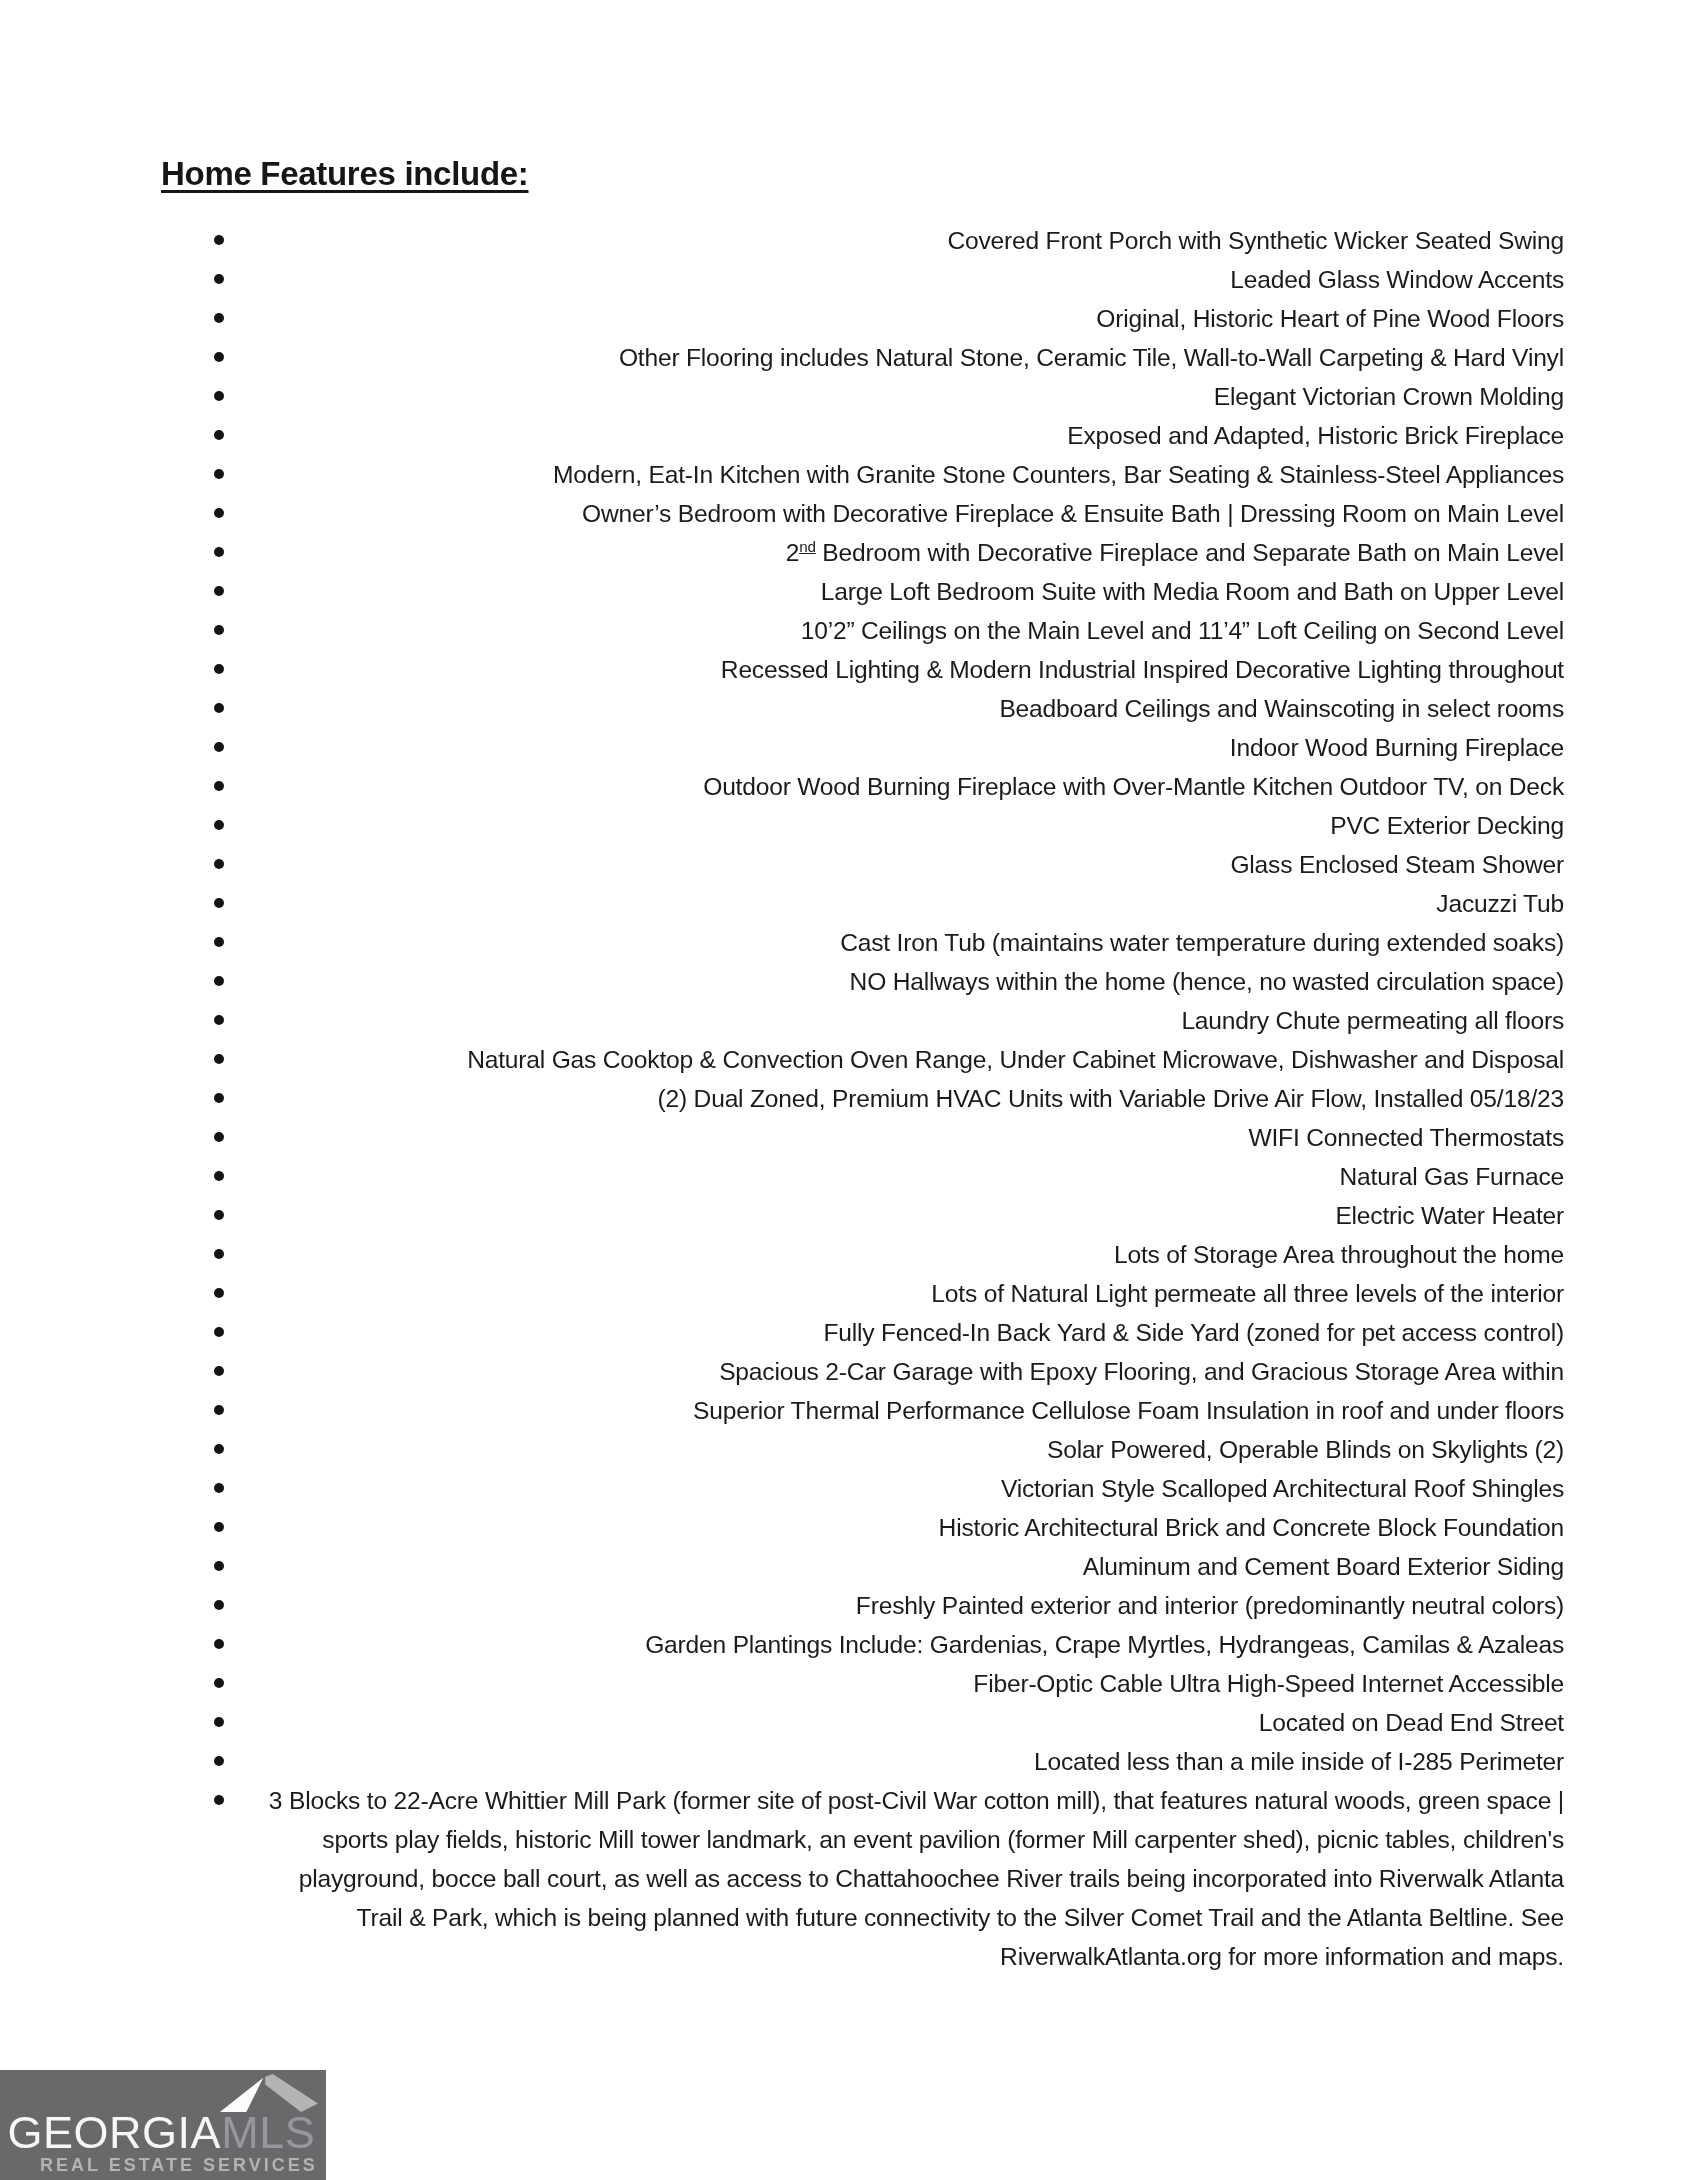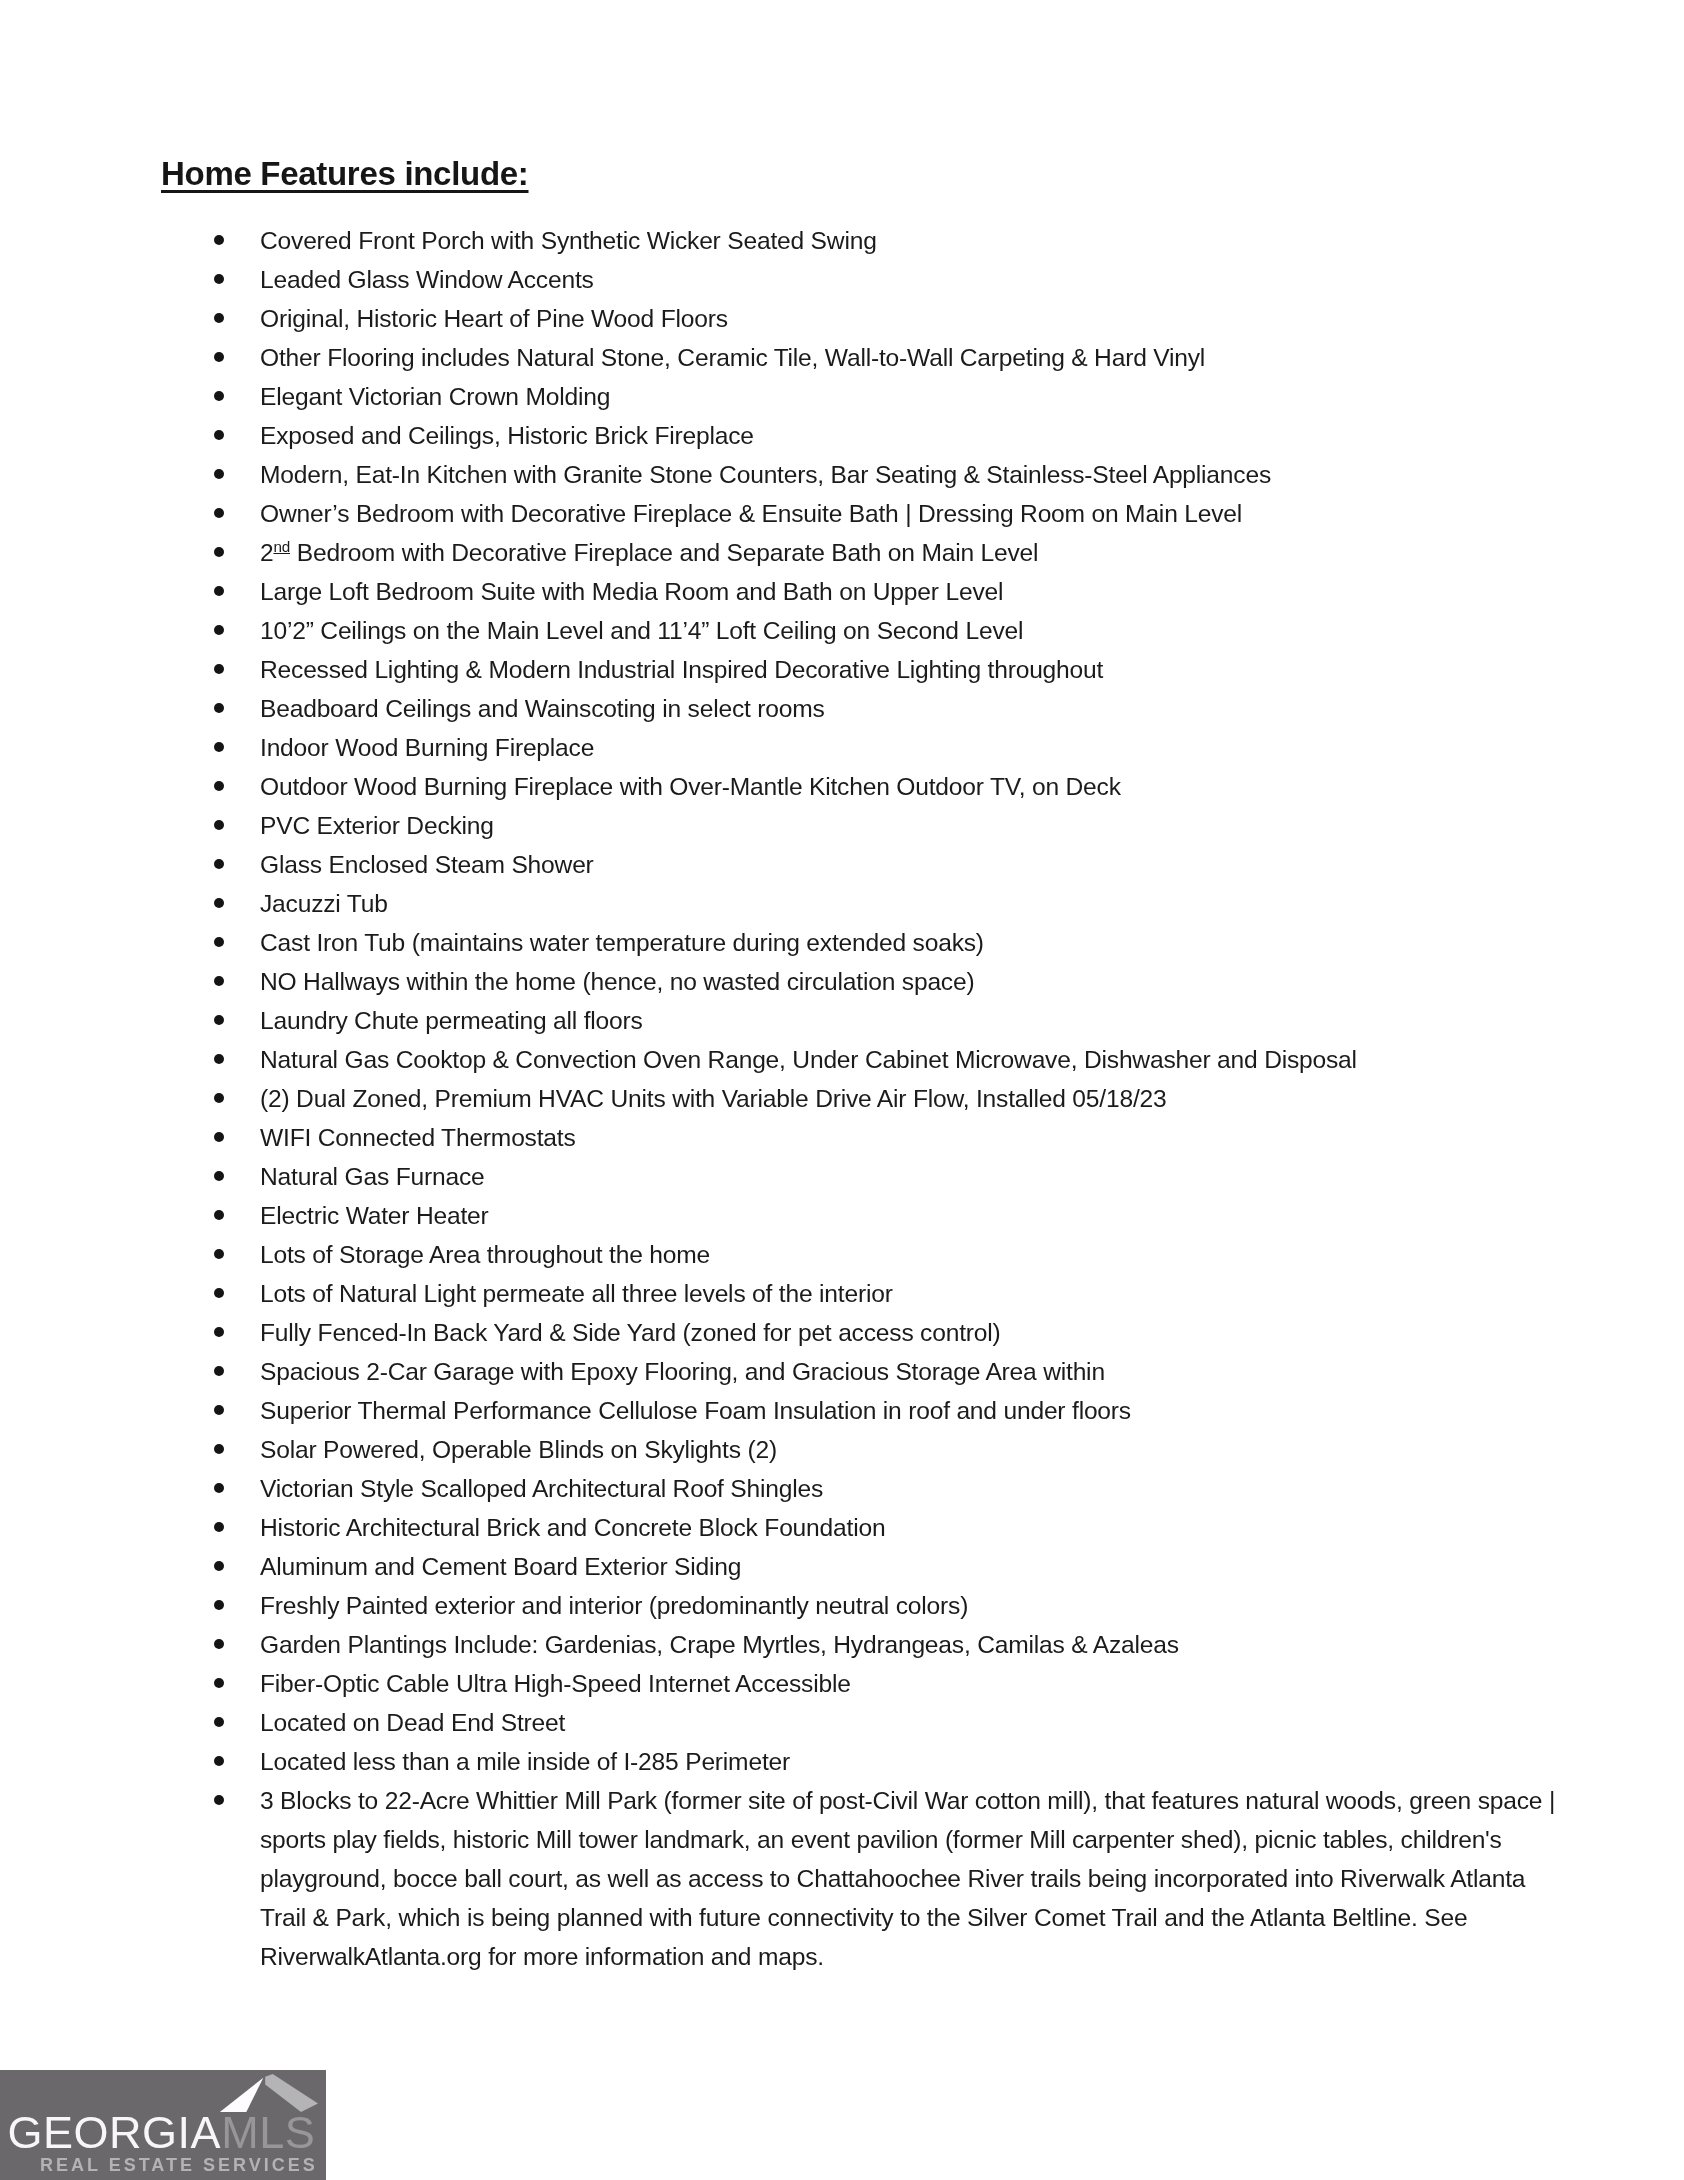--- a/index.html
+++ b/index.html
@@ -36,20 +36,21 @@
     color: #161616;
   }
   ul.features {
     position: absolute;
     left: 260px;
     top: 221px;
     width: 1304px;
     margin: 0;
     padding: 0;
     list-style: none;
+    text-align: right;
   }
   ul.features li {
     position: relative;
     font-size: 24.6px;
     line-height: 39px;
     letter-spacing: -0.2px;
     color: #1b1b1b;
   }
   ul.features li::before {
     content: "";
@@ -115,21 +116,21 @@
 <div class="page">
 
   <h1 class="doc-title">Home Features include:</h1>
 
   <ul class="features" id="features">
       <li>Covered Front Porch with Synthetic Wicker Seated Swing</li>
       <li>Leaded Glass Window Accents</li>
       <li>Original, Historic Heart of Pine Wood Floors</li>
       <li>Other Flooring includes Natural Stone, Ceramic Tile, Wall-to-Wall Carpeting &amp; Hard Vinyl</li>
       <li>Elegant Victorian Crown Molding</li>
-      <li>Exposed and Ceilings, Historic Brick Fireplace</li>
+      <li>Exposed and Adapted, Historic Brick Fireplace</li>
       <li>Modern, Eat-In Kitchen with Granite Stone Counters, Bar Seating &amp; Stainless-Steel Appliances</li>
       <li>Owner’s Bedroom with Decorative Fireplace &amp; Ensuite Bath | Dressing Room on Main Level</li>
       <li>2<sup>nd</sup> Bedroom with Decorative Fireplace and Separate Bath on Main Level</li>
       <li>Large Loft Bedroom Suite with Media Room and Bath on Upper Level</li>
       <li>10’2” Ceilings on the Main Level and 11’4” Loft Ceiling on Second Level</li>
       <li>Recessed Lighting &amp; Modern Industrial Inspired Decorative Lighting throughout</li>
       <li>Beadboard Ceilings and Wainscoting in select rooms</li>
       <li>Indoor Wood Burning Fireplace</li>
       <li>Outdoor Wood Burning Fireplace with Over-Mantle Kitchen Outdoor TV, on Deck</li>
       <li>PVC Exterior Decking</li>

